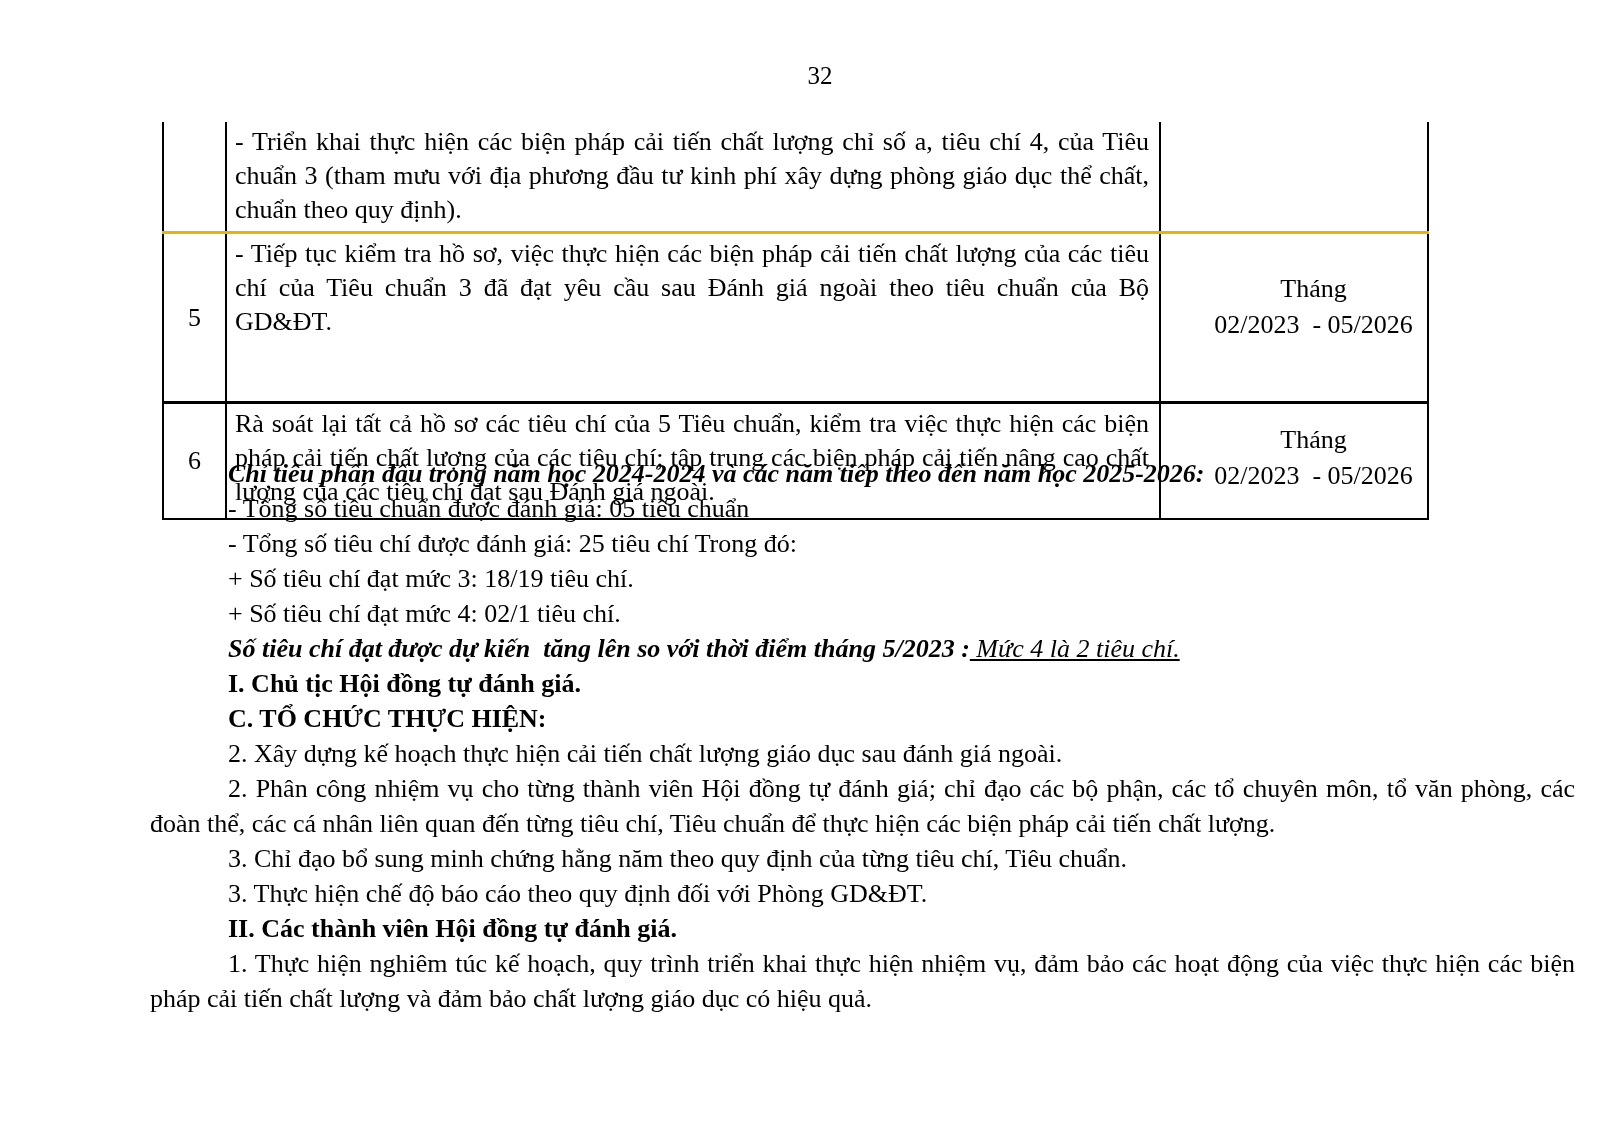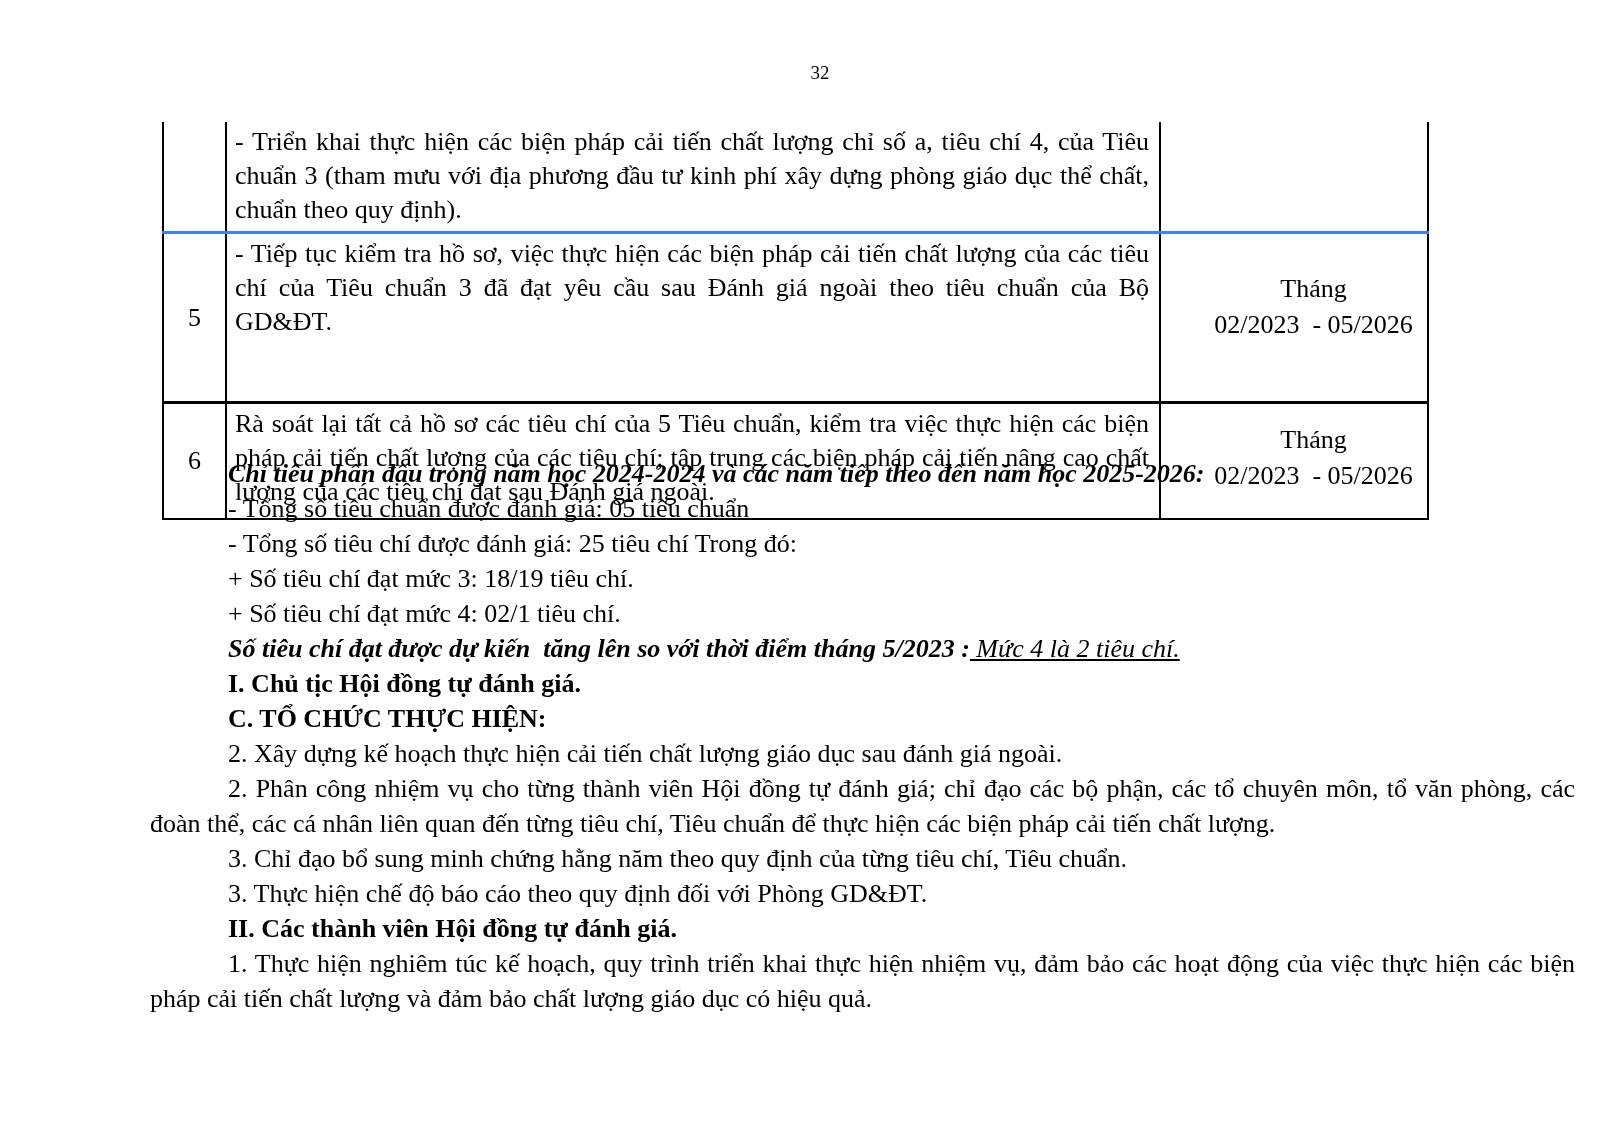--- a/index.html
+++ b/index.html
@@ -12,36 +12,36 @@
     color:#000000;
     font-size:26px;
     overflow:hidden;
   }
   .pageno {
     position:absolute;
     top:62px;
     left:150px;
     width:1340px;
     text-align:center;
-    font-size:19px;
+    font-size:25px;
   }
   table.plan {
     position:absolute;
     left:162px;
     top:122px;
     width:1265px;
     border-collapse:collapse;
     table-layout:fixed;
   }
   table.plan td {
     border:2px solid #000000;
     font-size:26px;
   }
   tr.r0 td { border-top:none; height:106px; }
-  tr.r5 td { border-top:3px solid #3b82f6; height:144px; }
+  tr.r5 td { border-top:3px solid #eab308; height:144px; }
   tr.r6 td { border-top:3px solid #000; height:105px; }
   td.cell-num {
     text-align:center;
     vertical-align:middle;
   }
   td.cell-task {
     vertical-align:top;
     padding:3px 10px 0 8px;
     text-align:justify;
     line-height:34px;

